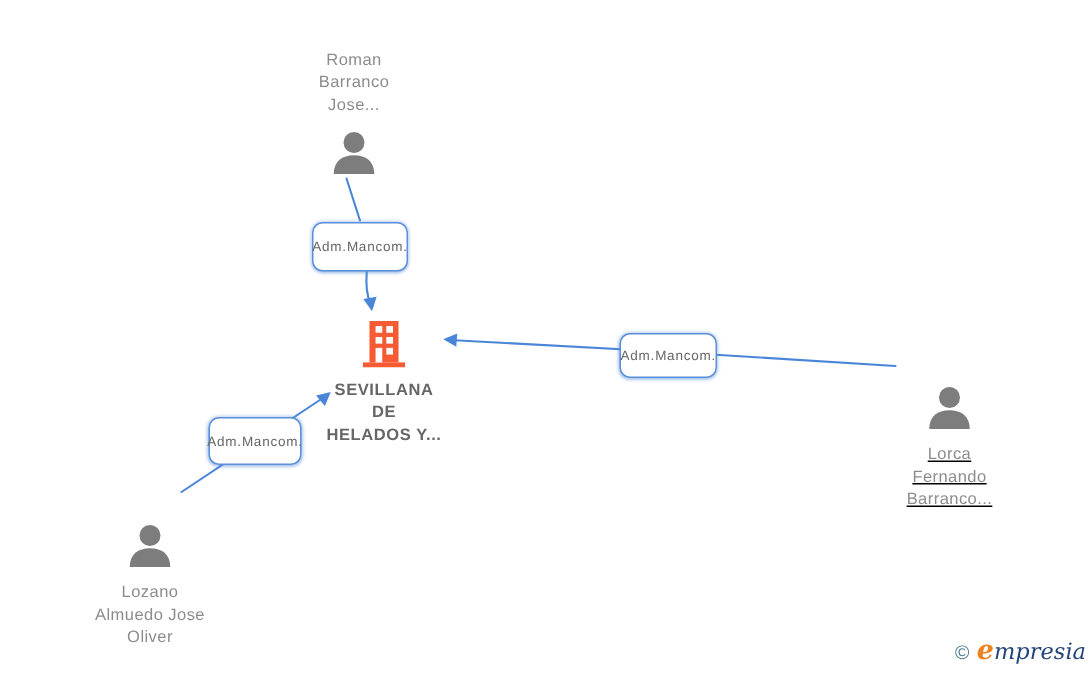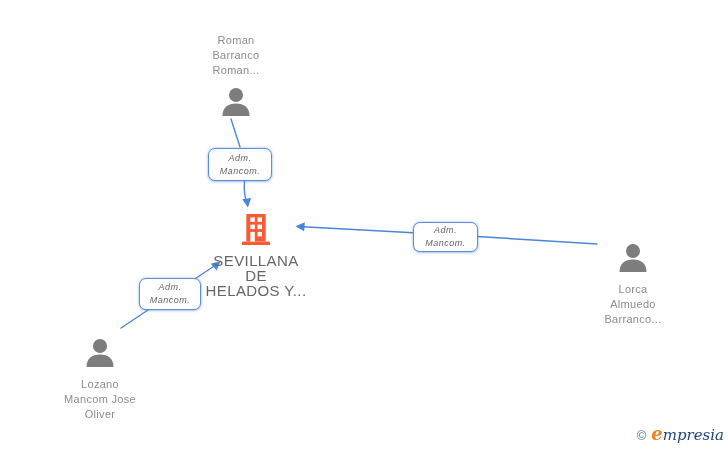--- a/index.html
+++ b/index.html
@@ -8,31 +8,30 @@
     background:#ffffff;
     font-family:"Liberation Sans", sans-serif;
   }
   #stage{position:absolute;inset:0;width:728px;height:450px;}
   svg.edges{position:absolute;left:0;top:0;z-index:1;}
   .edge{stroke:#4a86d8;stroke-width:1.4;fill:none;stroke-linecap:round;}
   .arrowhead{fill:#4a86d8;stroke:none;}
 
   .node{position:absolute;display:flex;flex-direction:column;align-items:center;z-index:2;text-align:center;}
   .pname{font-size:11px;line-height:15px;color:#8c8c8c;letter-spacing:.3px;white-space:nowrap;}
-  .cname{font-size:15px;line-height:15px;color:#666666;font-weight:normal;letter-spacing:.4px;white-space:nowrap;}
+  .cname{font-size:11px;line-height:15px;color:#666666;font-weight:bold;letter-spacing:.4px;white-space:nowrap;}
   .icon-gap{height:10px;}
   .icon-gap-sm{height:8px;}
 
   .rel-box{
     position:absolute;z-index:3;background:#ffffff;
     border:1.5px solid #5b8fd9;border-radius:7px;
     box-shadow:0 0 3px rgba(91,143,217,.55), 0 1px 2px rgba(91,143,217,.35);
-    display:flex;flex-direction:column;align-items:center;justify-content:center;
+    display:flex;flex-direction:row;align-items:center;justify-content:center;
     box-sizing:border-box;
-    font-style:italic;
   }
   .rel-box .rl{font-size:9px;line-height:13px;color:#666666;letter-spacing:.5px;white-space:nowrap;}
 
   .logo{
     position:absolute;right:4px;bottom:6px;z-index:4;
     display:flex;align-items:baseline;gap:5px;white-space:nowrap;
   }
   .logo .copy{color:#4a8191;font-size:13px;font-family:"Liberation Sans",sans-serif;}
   .logo .brand{font-family:"DejaVu Serif",serif;font-style:italic;font-size:15px;color:#23457c;}
   .logo .brand .e{color:#f0821e;font-size:18px;font-weight:bold;}
@@ -52,21 +51,21 @@
     <path class="edge" d="M597,244 L445,234.5 L303,226.8"></path>
     <path class="arrowhead" d="M295.5,226.2 L304.8,222.3 L304.2,231.2 Z"></path>
 
     <path class="edge" d="M121,328 L213.5,266.5"></path>
     <path class="arrowhead" d="M220.5,261.3 L216.6,270.6 L210.7,263.7 Z"></path>
   </svg>
 
   <div class="node" style="left:171px;top:33px;width:130px;">
     <div class="pname">Roman</div>
     <div class="pname">Barranco</div>
-    <div class="pname">Roman...</div>
+    <div class="pname">Jose...</div>
     <div class="icon-gap"></div>
     <svg width="30" height="28" viewBox="0 0 30 28">
       <circle cx="15" cy="7" r="7" fill="#7d7d7d"></circle>
       <path d="M1.5,28 C1.5,19.5 7,15.5 15,15.5 C23,15.5 28.5,19.5 28.5,28 Z" fill="#7d7d7d"></path>
     </svg>
   </div>
 
   <div class="node" style="left:191px;top:214px;width:130px;">
     <svg width="30" height="31" viewBox="0 0 30 32">
       <rect x="5" y="0" width="20" height="28.5" fill="#f75b33"></rect>
@@ -77,39 +76,39 @@
       <rect x="16.6" y="11" width="4.6" height="4.6" fill="#ffffff"></rect>
       <rect x="16.6" y="18.5" width="4.6" height="4.6" fill="#ffffff"></rect>
       <rect x="9.2" y="18.5" width="4.6" height="10" fill="#ffffff"></rect>
     </svg>
     <div class="icon-gap-sm"></div>
     <div class="cname">SEVILLANA</div>
     <div class="cname">DE</div>
     <div class="cname">HELADOS Y...</div>
   </div>
 
-  <div class="node" style="left:568px;top:244px;width:130px;">
+  <div class="node" style="left:568px;top:258px;width:130px;text-decoration:underline;">
     <svg width="32" height="28" viewBox="0 0 30 28">
       <circle cx="15" cy="7" r="7" fill="#7d7d7d"></circle>
       <path d="M1.5,28 C1.5,19.5 7,15.5 15,15.5 C23,15.5 28.5,19.5 28.5,28 Z" fill="#7d7d7d"></path>
     </svg>
     <div class="icon-gap"></div>
     <div class="pname">Lorca</div>
-    <div class="pname">Almuedo</div>
+    <div class="pname">Fernando</div>
     <div class="pname">Barranco...</div>
   </div>
 
-  <div class="node" style="left:35px;top:339px;width:130px;text-align:center;">
+  <div class="node" style="left:35px;top:350px;width:130px;text-align:center;">
     <svg width="32" height="28" viewBox="0 0 30 28">
       <circle cx="15" cy="7" r="7" fill="#7d7d7d"></circle>
       <path d="M1.5,28 C1.5,19.5 7,15.5 15,15.5 C23,15.5 28.5,19.5 28.5,28 Z" fill="#7d7d7d"></path>
     </svg>
     <div class="icon-gap"></div>
     <div class="pname">Lozano</div>
-    <div class="pname">Mancom Jose</div>
+    <div class="pname">Almuedo Jose</div>
     <div class="pname">Oliver</div>
   </div>
 
   <div class="rel-box" style="left:208px;top:148px;width:64px;height:33px;">
     <div class="rl">Adm.</div>
     <div class="rl">Mancom.</div>
   </div>
 
   <div class="rel-box" style="left:413px;top:222px;width:65px;height:30px;">
     <div class="rl">Adm.</div>

